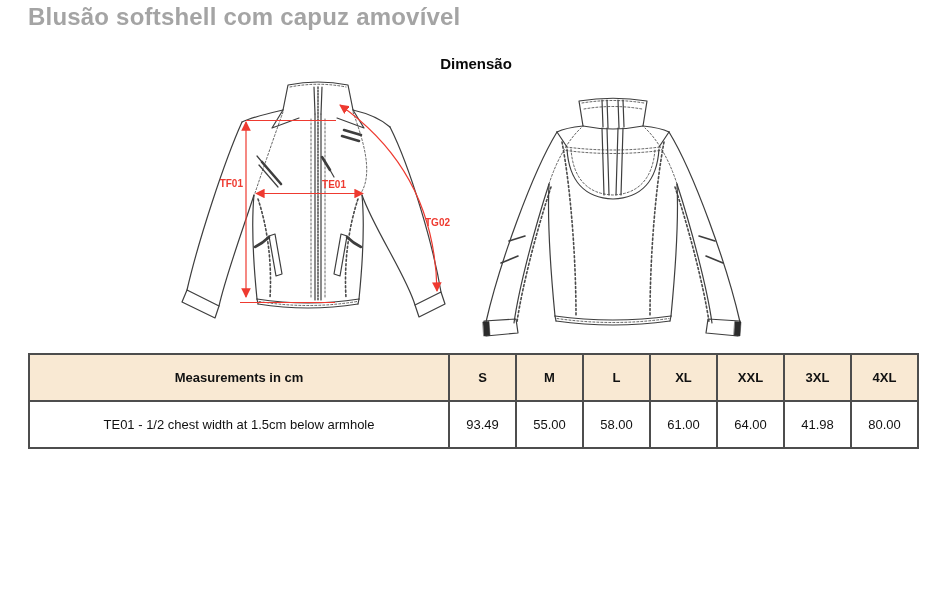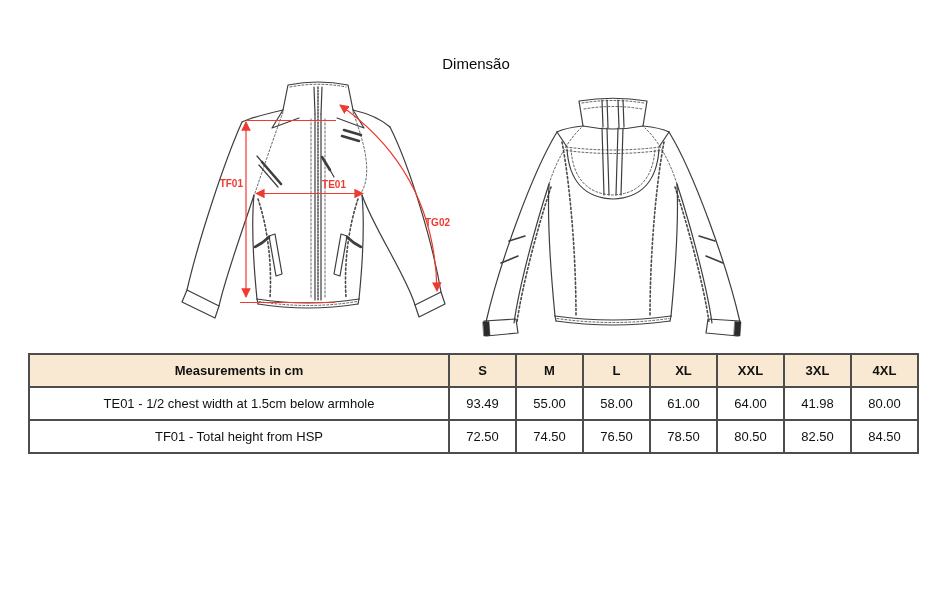--- a/index.html
+++ b/index.html
@@ -7,21 +7,21 @@
     --header-bg:#f9e9d3;
     --title-gray:#a4a4a4;
     --ink:#3e3e3e;
     --border:#4d4d4d;
   }
   *{margin:0;padding:0;box-sizing:border-box;}
   html,body{width:952px;height:599px;background:#fff;font-family:"Liberation Sans",sans-serif;}
   .page{position:relative;width:952px;height:599px;background:#fff;overflow:hidden;}
 
   .page-title{position:absolute;left:28px;top:3px;font-size:24px;font-weight:bold;color:var(--title-gray);letter-spacing:.2px;}
-  .section-title{position:absolute;left:0;top:55px;width:100%;text-align:center;font-size:15px;font-weight:normal;color:#0a0a0a;}
+  .section-title{position:absolute;left:0;top:55px;width:100%;text-align:center;font-size:15px;font-weight:bold;color:#0a0a0a;}
 
   .front-view{position:absolute;left:178px;top:77px;width:284px;height:252px;}
   .back-view{position:absolute;left:463px;top:95px;width:298px;height:250px;}
 
   
   .ink path{stroke:var(--ink);fill:none;stroke-width:1.2;stroke-linecap:round;stroke-linejoin:round;}
   .ink .st{stroke-width:.8;stroke-dasharray:2 2;}
   .ink .st2{stroke-width:1.6;stroke-dasharray:2 2.4;stroke:#4a4a4a;}
   .ink .teeth{stroke-width:1.6;stroke-dasharray:1.6 1.6;stroke:#565656;}
   .ink .thick{stroke-width:2.6;}
@@ -31,28 +31,29 @@
   
   .red path{stroke:var(--accent-red);stroke-width:1.2;fill:none;}
   .red .thin{stroke-width:1;}
   .red text{fill:var(--accent-red);stroke:none;font-size:10px;font-weight:bold;font-family:"Liberation Sans",sans-serif;}
   .redfill{fill:var(--accent-red);}
 
   
   .size-table{position:absolute;left:28px;top:353px;width:891px;border-collapse:separate;border-spacing:0;
               table-layout:fixed;font-size:13px;color:#111;background:#fff;border:1px solid var(--border);}
   .size-table th,.size-table td{border:1px solid var(--border);text-align:center;vertical-align:middle;
-              height:29px;padding:8px 4px;font-weight:normal;}
+              height:29px;padding:15px 4px;font-weight:normal;}
   .size-table thead th{background:var(--header-bg);font-weight:bold;height:30px;}
 </style>
 </head>
 <body>
 
 <div class="page">
 
+  <h1 class="page-title">Blusão softshell com capuz amovível</h1>
   <h2 class="section-title">Dimensão</h2>
 
   <div class="front-view">
     <svg width="284" height="252" viewBox="0 0 284 252">
       <defs>
         <marker id="ra" viewBox="0 0 10 10" refX="9" refY="5" markerWidth="8" markerHeight="8" orient="auto-start-reverse">
           <path d="M0,0 L10,5 L0,10 Z" class="redfill"></path>
         </marker>
       </defs>
       <g class="ink">
@@ -195,26 +196,16 @@
       <tr>
         <td>TE01 - 1/2 chest width at 1.5cm below armhole</td>
         <td>93.49</td>
         <td>55.00</td>
         <td>58.00</td>
         <td>61.00</td>
         <td>64.00</td>
         <td>41.98</td>
         <td>80.00</td>
       </tr>
-      <tr>
-        <td>TF01 - Total height from HSP</td>
-        <td>72.50</td>
-        <td>74.50</td>
-        <td>76.50</td>
-        <td>78.50</td>
-        <td>80.50</td>
-        <td>82.50</td>
-        <td>84.50</td>
-      </tr>
     </tbody>
   </table>
 
 </div>
 
 </body></html>

